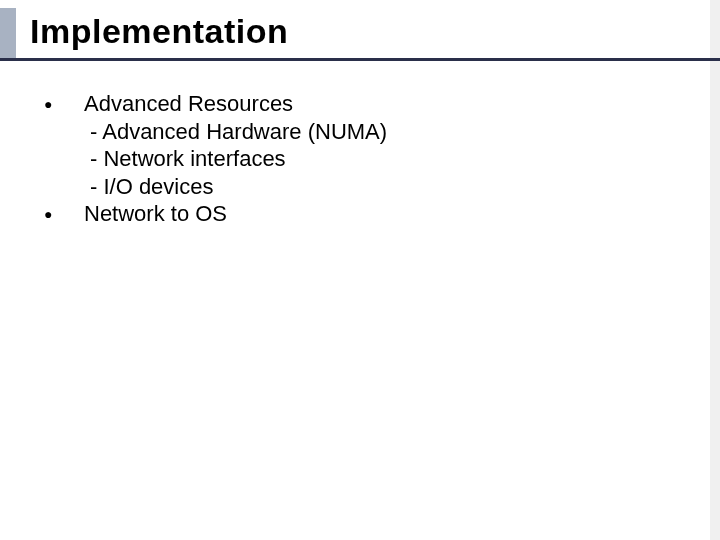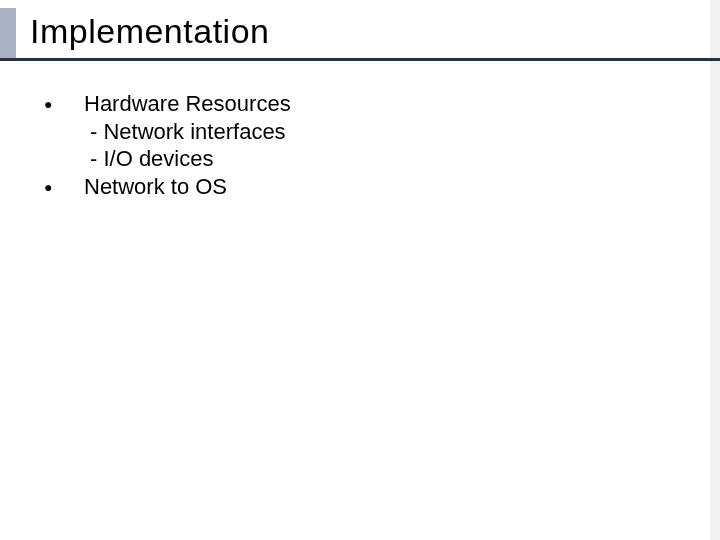--- a/index.html
+++ b/index.html
@@ -24,21 +24,21 @@
     top: 8px;
     width: 16px;
     height: 50px;
     background: #a8b2c2;
   }
   .title {
     position: absolute;
     left: 30px;
     top: 12px;
     font-size: 34px;
-    font-weight: 400;
+    font-weight: 700;
     letter-spacing: 0.5px;
   }
   .hr-line {
     position: absolute;
     left: 0;
     top: 58px;
     width: 720px;
     height: 3px;
     background: #2a2f4a;
   }
@@ -85,21 +85,22 @@
   <div class="right-strip"></div>
   <div class="accent-block"></div>
   <div class="title">Implementation</div>
   <div class="hr-line"></div>
 
   <div class="body">
 
     <div class="bullet-row">
       <div class="bullet-dot">●</div>
       <div class="bullet-text">
-        <div>Hardware Resources</div>
+        <div>Advanced Resources</div>
+        <div class="sub">- Advanced Hardware (NUMA)</div>
         <div class="sub">- Network interfaces</div>
         <div class="sub">- I/O devices</div>
       </div>
     </div>
 
     <div class="bullet-row">
       <div class="bullet-dot">●</div>
       <div class="bullet-text">
         <div>Network to OS</div>
       </div>

